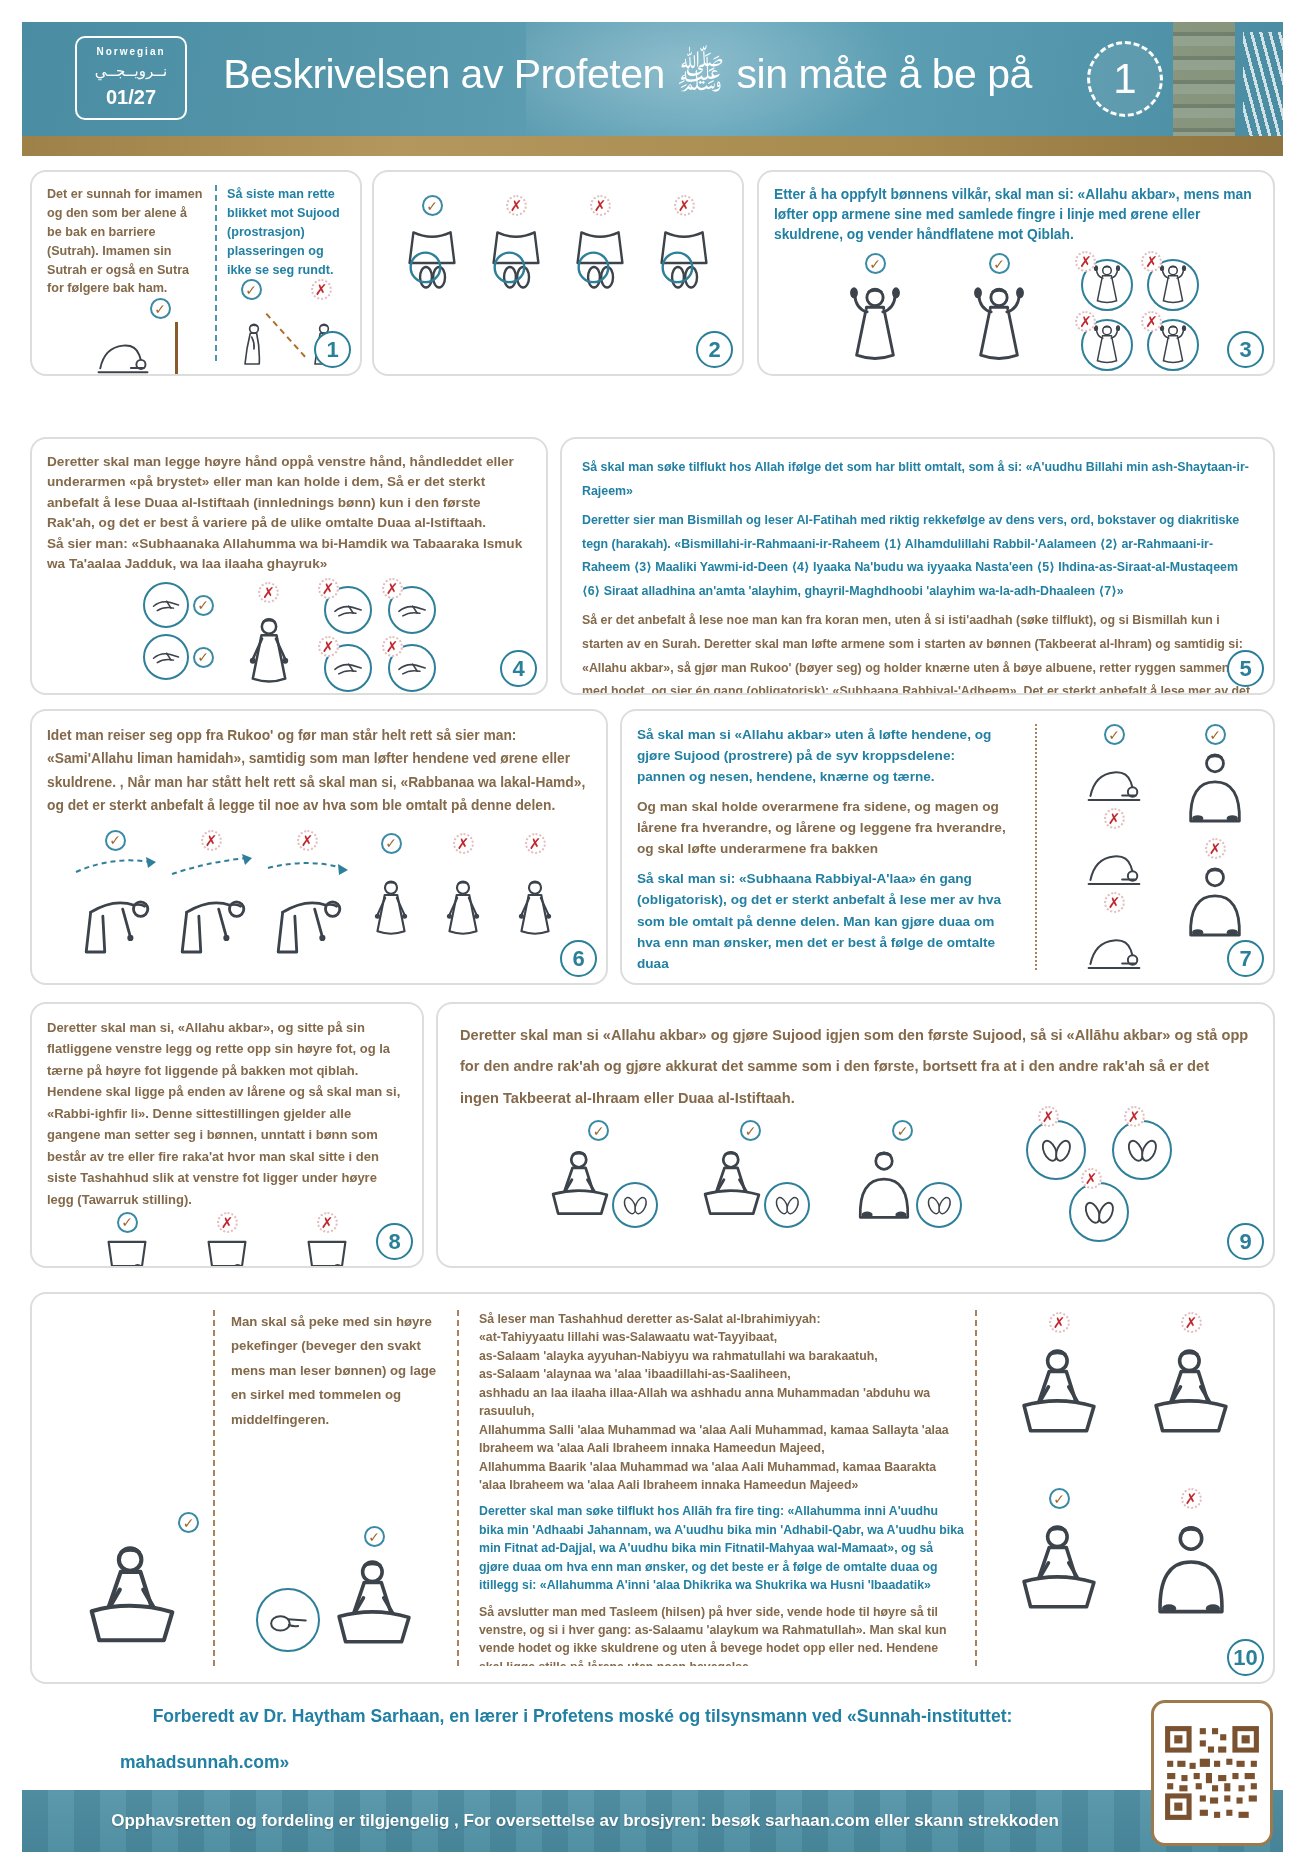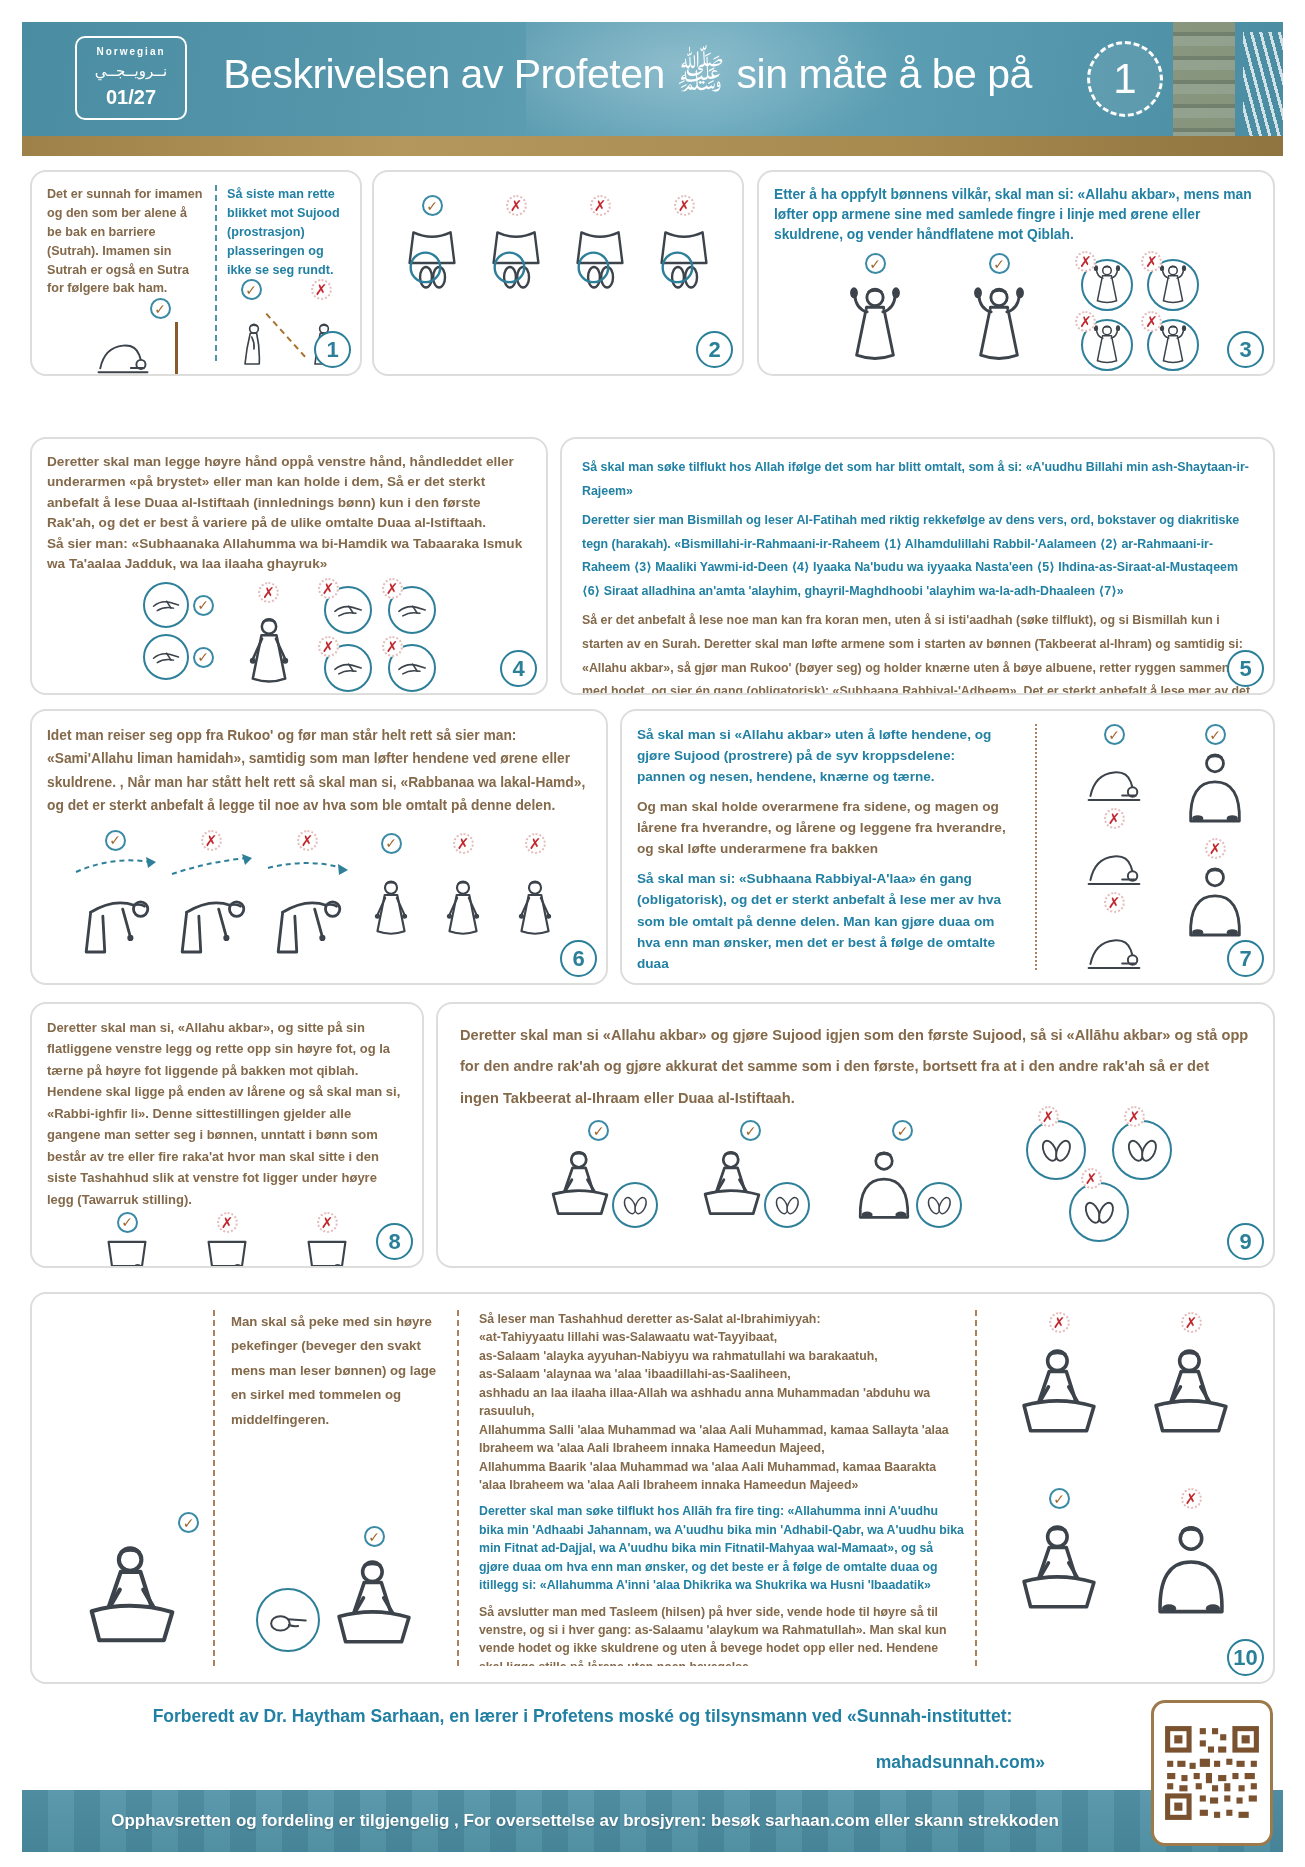--- a/index.html
+++ b/index.html
@@ -46,21 +46,21 @@
   
   svg.fg{display:block}
   .fw{display:flex;flex-direction:column;align-items:center;gap:3px;position:relative}
   .figs{display:flex;align-items:flex-end;justify-content:center}
   .inset{border:2.5px solid #2e7f99;border-radius:50%;background:#fff;display:flex;align-items:center;justify-content:center;position:relative}
   .xwrap{position:relative}
   .xwrap>.mk{position:absolute;top:-8px;left:-6px;z-index:2}
 
   
   .foot1{position:absolute;left:120px;right:260px;top:1706px;text-align:center;color:#2180a3;font-size:17.5px;font-weight:700}
-  .foot2{position:absolute;left:120px;right:260px;top:1752px;text-align:right;color:#2180a3;font-size:17.5px;font-weight:700}
+  .foot2{position:absolute;left:120px;right:260px;top:1752px;text-align:left;color:#2180a3;font-size:17.5px;font-weight:700}
   .tealbar{position:absolute;left:22px;right:22px;top:1790px;height:62px;
       background:linear-gradient(180deg,#5695aa,#4b8ba0);overflow:hidden}
   .tealbar .mosque{position:absolute;inset:0;
       background:repeating-linear-gradient(90deg,rgba(30,70,85,.18) 0 26px,rgba(255,255,255,.06) 26px 52px);opacity:.6}
   .tealbar .txt{position:absolute;left:95px;right:230px;top:0;height:100%;display:flex;align-items:center;justify-content:center;
       color:#fff;font-size:17px;font-weight:700;text-shadow:0 1px 2px rgba(0,0,0,.25);white-space:nowrap}
   .qr{position:absolute;right:32px;top:1700px;width:122px;height:146px;background:#fff;border:3px solid #9c7a4c;
       border-radius:14px;display:flex;align-items:center;justify-content:center;z-index:5}
 </style>
 </head>

